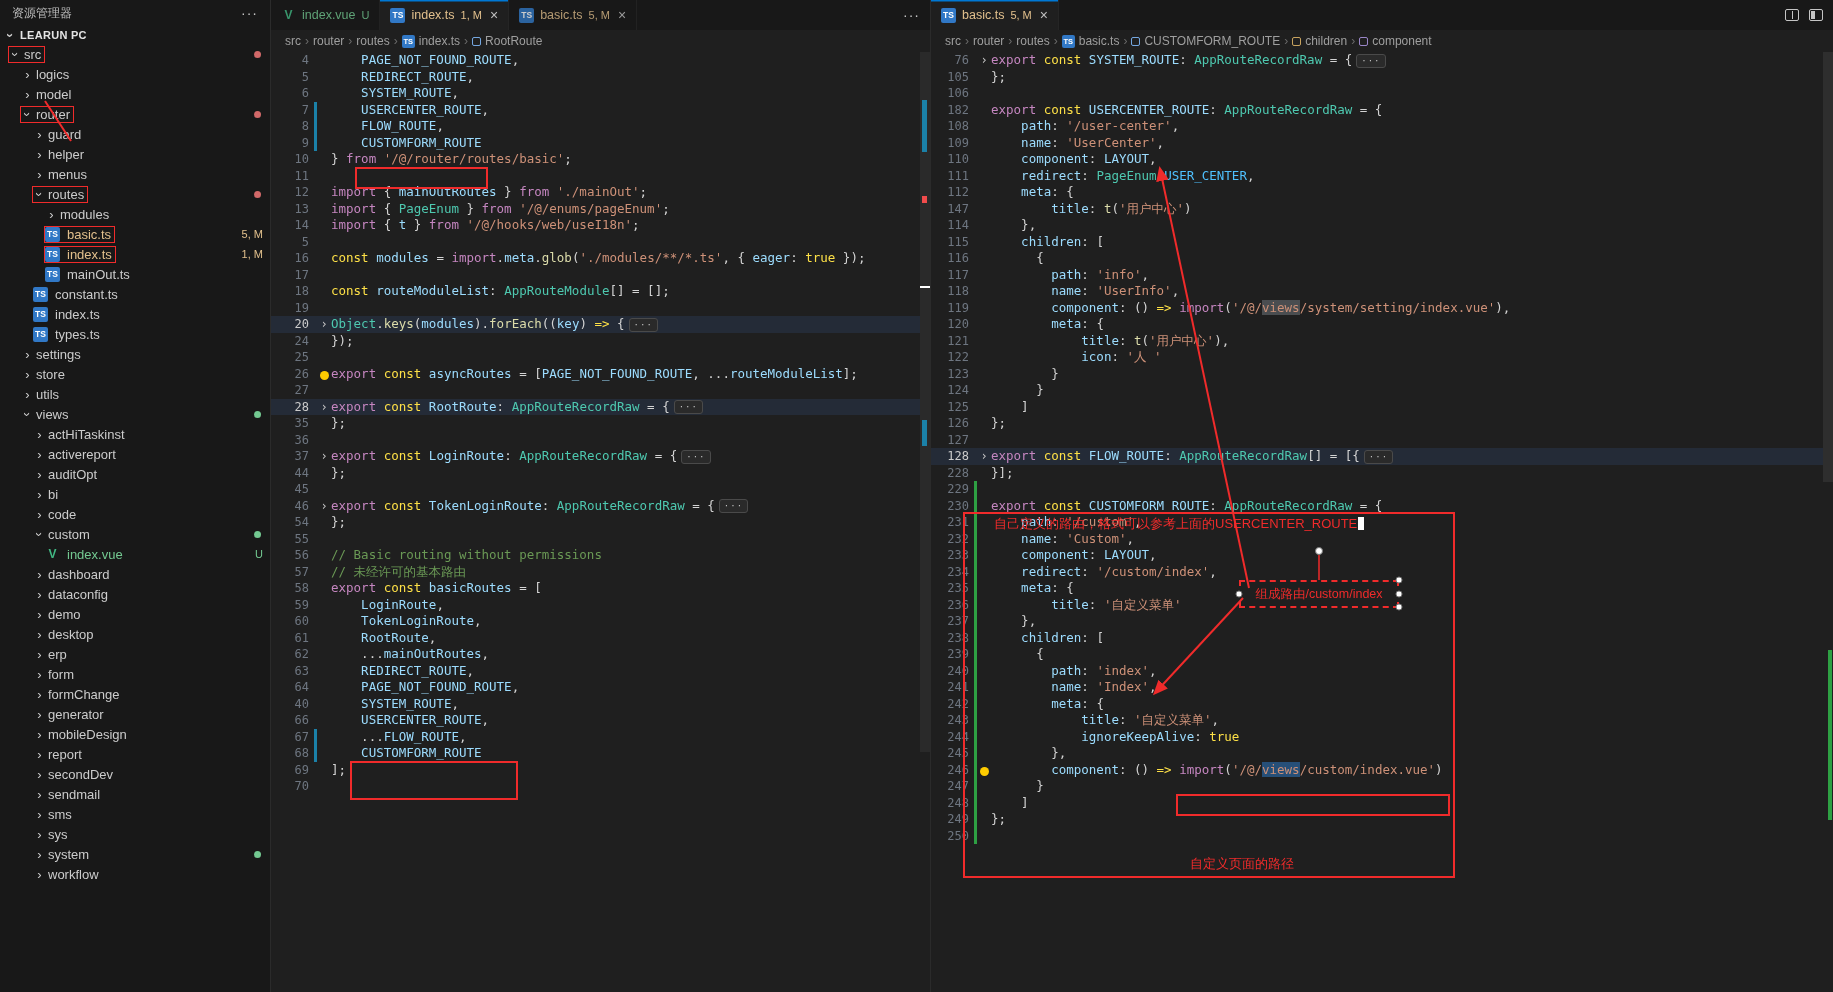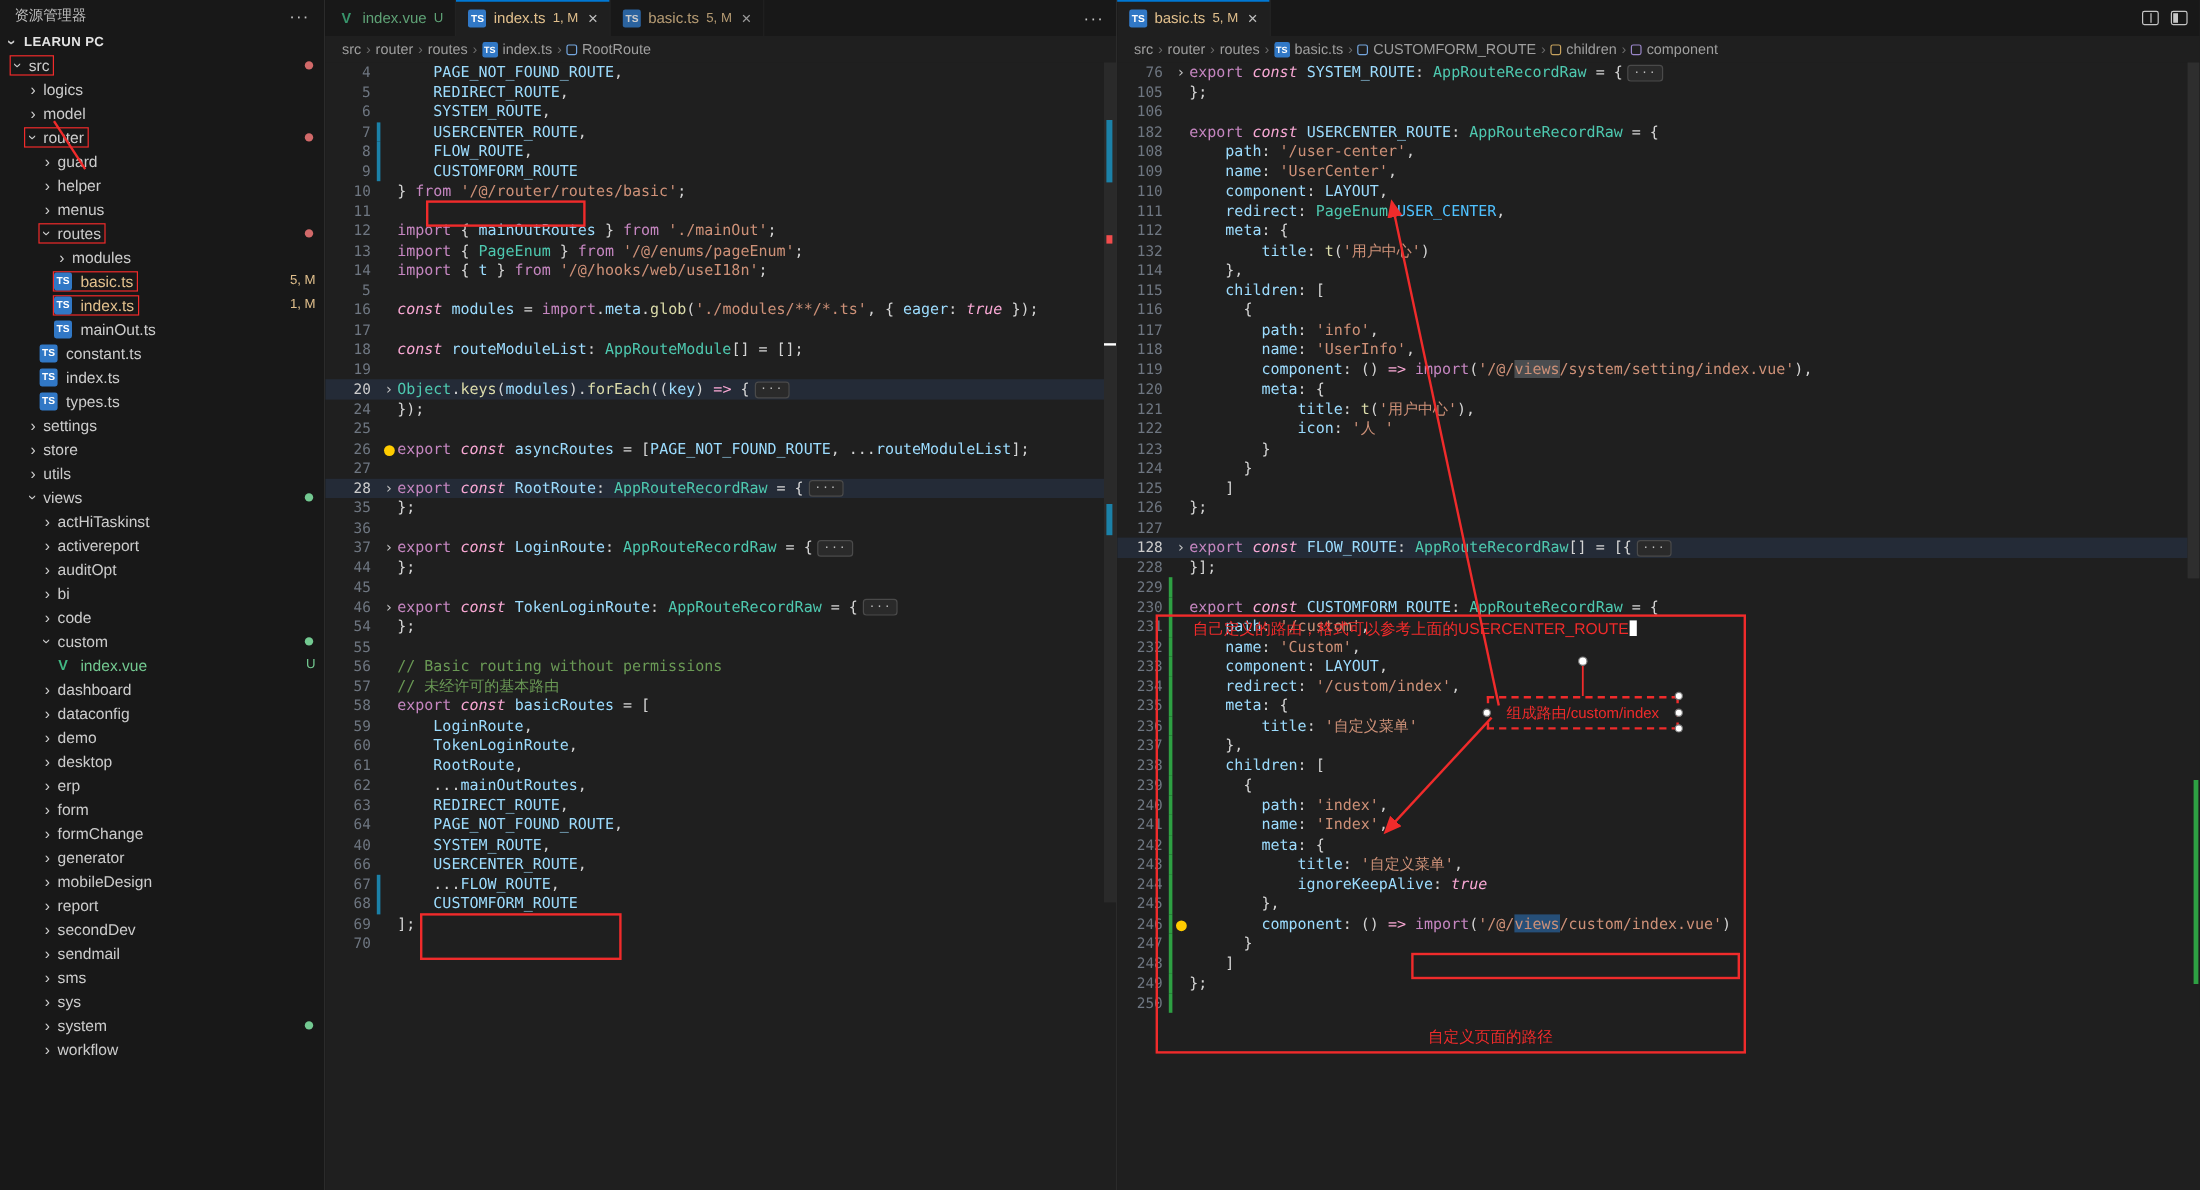--- a/index.html
+++ b/index.html
@@ -58,21 +58,21 @@
   
   .code-area{position:absolute;left:0;right:10px;top:52px;bottom:0;overflow:hidden;font-family:"DejaVu Sans Mono",monospace;font-size:12.5px;}
   .line{display:flex;height:16.5px;line-height:16.5px;}
   .line.hl{background:rgba(56,88,140,.22);}
   .line.hl .ln{color:#cccccc;}
   .ln{width:40px;flex:none;text-align:right;color:#6e7681;font-size:12px;padding-right:2px;}
   .gut{width:3px;flex:none;margin-left:3px;}
   .gut.mod{background:#1b81a8;} .gut.add{background:#2ea043;}
   .fold{width:14px;flex:none;text-align:center;color:#c5c5c5;font-size:12px;}
   .ctext{flex:none;white-space:pre;}
-  .tk.k{color:#C586C0;} .tk.d{color:#f9a8d4;font-style:italic;} .tk.v{color:#9CDCFE;} .tk.t{color:#4EC9B0;}
+  .tk.k{color:#C586C0;} .tk.d{color:#fde047;} .tk.v{color:#9CDCFE;} .tk.t{color:#4EC9B0;}
   .tk.s{color:#CE9178;} .tk.c{color:#6A9955;} .tk.f{color:#DCDCAA;} .tk.w{color:#D4D4D4;} .tk.cst{color:#4FC1FF;}
   .tk.hlw{background:rgba(110,115,120,.55);}
   .tk.hls{background:#264f78;}
   .ell{display:inline-block;border:1px solid #4a4a4a;border-radius:3px;color:#c0c0c0;background:#2a2a2a;font-size:9px;line-height:10px;padding:1px 4px;margin-left:4px;vertical-align:middle;letter-spacing:1px;}
   .bulb{display:inline-block;width:9px;height:9px;border-radius:50%;background:#ffcc00;position:relative;top:2px;}
   .overview{position:absolute;right:0;top:0;bottom:0;width:10px;}
   .ovm{position:absolute;}
 
   
   .overlay-layer{position:absolute;left:0;top:0;width:1833px;height:797px;pointer-events:none;z-index:40;margin-top:36px;}
@@ -829,21 +829,21 @@
           <span class="fold"></span>
           <span class="ctext"><span class="tk w">    </span><span class="tk v">redirect</span><span class="tk w">: </span><span class="tk t">PageEnum</span><span class="tk w">.</span><span class="tk cst">USER_CENTER</span><span class="tk w">,</span></span>
         </div>
         <div class="line">
           <span class="ln">112</span>
           <span class="gut"></span>
           <span class="fold"></span>
           <span class="ctext"><span class="tk w">    </span><span class="tk v">meta</span><span class="tk w">: {</span></span>
         </div>
         <div class="line">
-          <span class="ln">132</span>
+          <span class="ln">147</span>
           <span class="gut"></span>
           <span class="fold"></span>
           <span class="ctext"><span class="tk w">        </span><span class="tk v">title</span><span class="tk w">: </span><span class="tk f">t</span><span class="tk w">(</span><span class="tk s">'用户中心'</span><span class="tk w">)</span></span>
         </div>
         <div class="line">
           <span class="ln">114</span>
           <span class="gut"></span>
           <span class="fold"></span>
           <span class="ctext"><span class="tk w">    },</span></span>
         </div>

